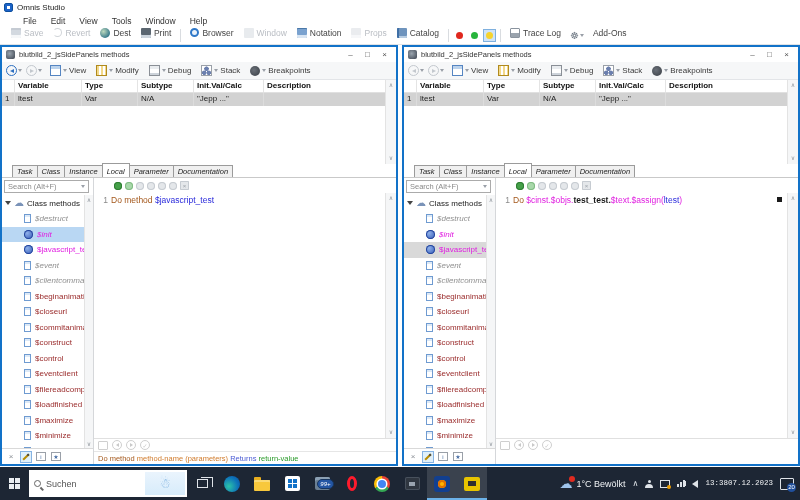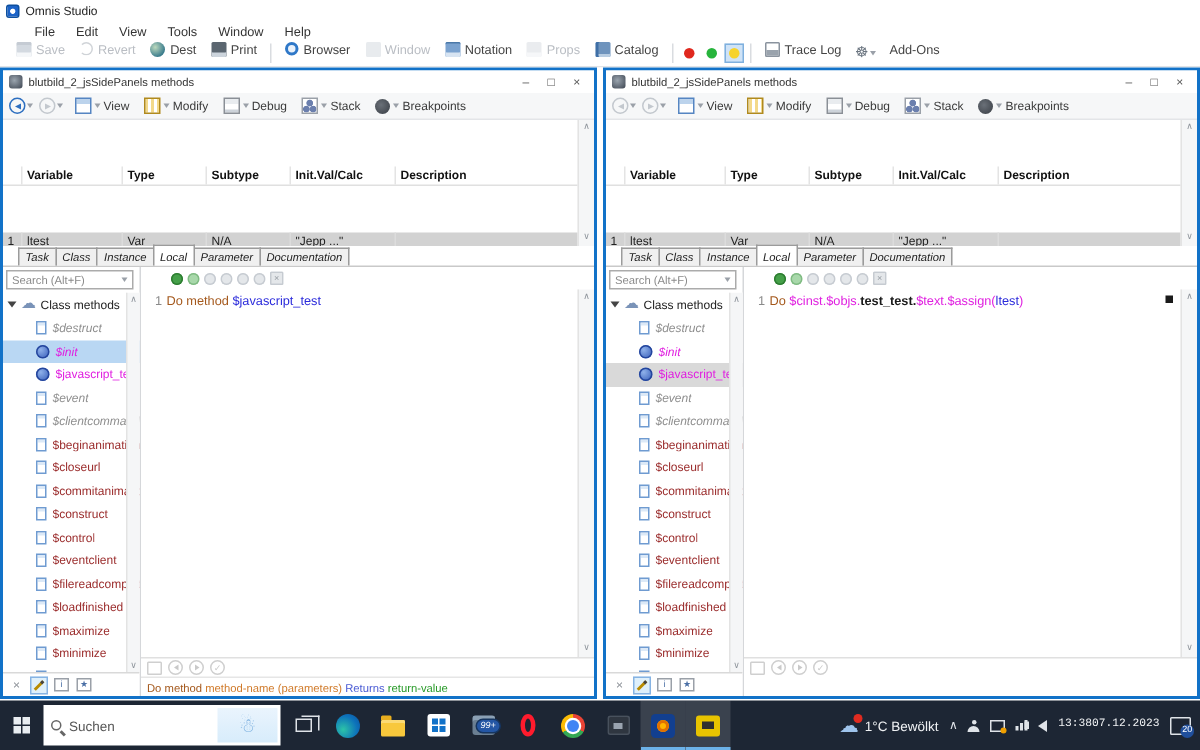--- a/index.html
+++ b/index.html
@@ -58,21 +58,21 @@
   .wt-btn{display:inline-flex;align-items:center;gap:2px;padding:0 4px;height:14px;}
   .wt-ico{width:11px;height:11px;display:inline-block;}
   .wt-ico.view{border:1px solid #5585c2;background:linear-gradient(#bcd3ec 0 3px,#fff 3px);}
   .wt-ico.modify{border:1px solid #b08a1e;background:repeating-linear-gradient(90deg,#f3d98a 0 2px,#fff 2px 4px);}
   .wt-ico.debug{border:1px solid #8a8f96;background:linear-gradient(#e9ecef 0 3px,#fff 3px),#fff;box-shadow:inset 0 -2px 0 #cdd3da;}
   .wt-ico.stack{border:1px solid #9aa0a8;background:radial-gradient(circle at 50% 30%,#6b7fae 0 2px,transparent 2.5px),radial-gradient(circle at 25% 75%,#6b7fae 0 2px,transparent 2.5px),radial-gradient(circle at 75% 75%,#6b7fae 0 2px,transparent 2.5px),#fff;}
   .wt-ico.breakpoints{width:10px;height:10px;border-radius:50%;background:radial-gradient(circle at 40% 40%,#6a7078,#383d44);}
 
   
   .w-table{position:absolute;top:33px;left:0;right:0;height:84px;background:#fff;}
-  .vt-grid{display:grid;grid-template-columns:13px 67px 56px 56px 70px 1fr;align-items:stretch;margin-top:31px;}
+  .vt-grid{display:grid;grid-template-columns:13px 67px 56px 56px 70px 1fr;align-items:stretch;}
   .vt-head{height:13px;border-bottom:1px solid #e0e0e0;}
   .vt-head span{font-size:8px;font-weight:bold;color:#111;padding:1px 0 0 3px;border-right:1px solid #e4e4e4;overflow:hidden;white-space:nowrap;}
   .vt-row{height:13px;background:#d2d2d2;}
   .vt-row span{font-size:8px;color:#222;padding:1px 0 0 3px;border-right:1px solid #dcdcdc;overflow:hidden;white-space:nowrap;}
   .vt-scroll{position:absolute;right:0;top:0;bottom:0;width:11px;background:#f5f6f7;border-left:1px solid #e3e3e3;}
   .sarrow{position:absolute;left:0;right:0;text-align:center;font-size:6px;color:#8f959c;line-height:9px;}
   .sarrow.top{top:1px;} .sarrow.bot{bottom:1px;}
 
   
   .w-tabs{position:absolute;top:117px;left:0;right:0;height:14px;display:flex;align-items:flex-end;padding-left:10px;background:#fff;border-bottom:1px solid #c9c9c9;font-style:italic;}

